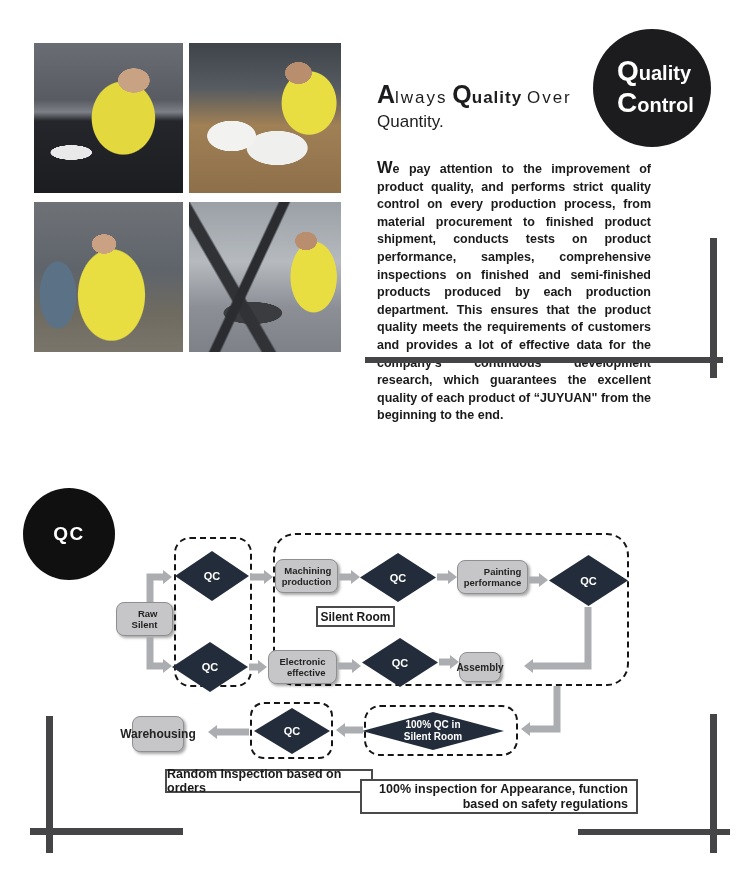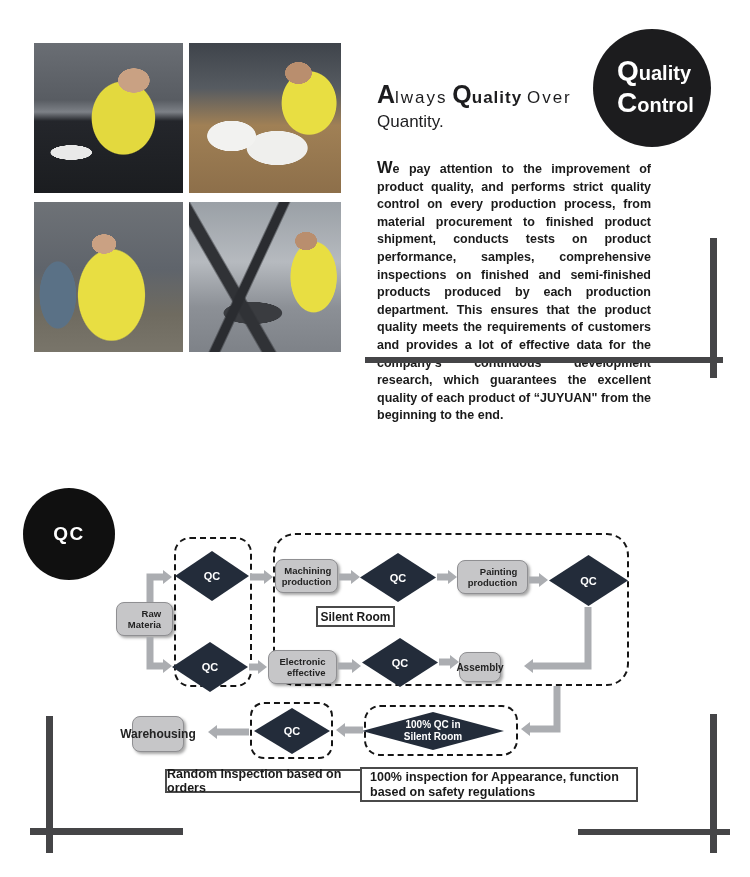--- a/index.html
+++ b/index.html
@@ -60,21 +60,21 @@
   .node{background:#c6c6c8;border:1px solid #8f8f92;border-radius:8px;
         box-shadow:2px 2px 3px rgba(0,0,0,0.35);display:flex;align-items:center;justify-content:center;
         text-align:right;color:#232323;font-weight:bold;box-sizing:border-box;}
   .pre{white-space:pre-line;}
   .dash{border:2px dashed #151515;box-sizing:border-box;}
   .diamond{background:#232c3a;clip-path:polygon(50% 0%,100% 50%,50% 100%,0% 50%);
         display:flex;align-items:center;justify-content:center;color:#fff;font-weight:bold;
         text-align:center;}
   .plain-box{background:#fff;border:2px solid #4a4a4a;display:flex;align-items:center;
         justify-content:center;font-weight:bold;color:#1a1a1a;box-sizing:border-box;}
-  .cap2{justify-content:flex-start;text-align:left;padding:6px 8px;}
+  .cap2{justify-content:flex-start;text-align:right;padding:6px 8px;margin-top:12px;}
   svg.arrows{left:0;top:0;pointer-events:none;}
   .arrow{stroke:#abadb1;stroke-width:7;fill:none;}
 </style>
 </head>
 <body>
 
 <div class="canvas">
 
   <div class="abs photos">
     <div class="photo p1" aria-label="worker-inspecting-part-at-bench"></div>
@@ -107,25 +107,25 @@
   <div class="abs bar" style="left:578px;top:829px;width:152px;height:6px;"></div>
 
   <div class="abs qc-flow-badge">QC</div>
 
   <div class="abs dash" style="left:174px;top:537px;width:78px;height:150px;border-radius:16px;"></div>
   <div class="abs dash" style="left:273px;top:533px;width:356px;height:153px;border-radius:22px;"></div>
   <div class="abs dash" style="left:250px;top:702px;width:83px;height:57px;border-radius:14px;"></div>
   <div class="abs dash" style="left:364px;top:705px;width:154px;height:51px;border-radius:16px;"></div>
 
   <div class="abs node pre" style="left:116px;top:602px;width:57px;height:34px;font-size:9.5px;line-height:11px;">Raw
-Materia</div>
+Silent</div>
   <div class="abs node pre" style="left:275px;top:559px;width:63px;height:34px;font-size:9.5px;line-height:11px;">Machining
 production</div>
   <div class="abs node pre" style="left:457px;top:560px;width:71px;height:34px;font-size:9.5px;line-height:11px;">Painting
-production</div>
+performance</div>
   <div class="abs node pre" style="left:268px;top:650px;width:69px;height:34px;font-size:9.5px;line-height:11px;">Electronic
 effective</div>
   <div class="abs node" style="left:459px;top:652px;width:42px;height:30px;font-size:10px;">Assembly</div>
   <div class="abs node" style="left:132px;top:716px;width:52px;height:36px;font-size:12px;">Warehousing</div>
 
   <div class="abs diamond" style="left:175px;top:551px;width:74px;height:50px;font-size:11px;">QC</div>
   <div class="abs diamond" style="left:172px;top:642px;width:76px;height:50px;font-size:11px;">QC</div>
   <div class="abs diamond" style="left:360px;top:553px;width:76px;height:49px;font-size:11px;">QC</div>
   <div class="abs diamond" style="left:362px;top:638px;width:76px;height:49px;font-size:11px;">QC</div>
   <div class="abs diamond" style="left:549px;top:555px;width:79px;height:51px;font-size:11px;">QC</div>

